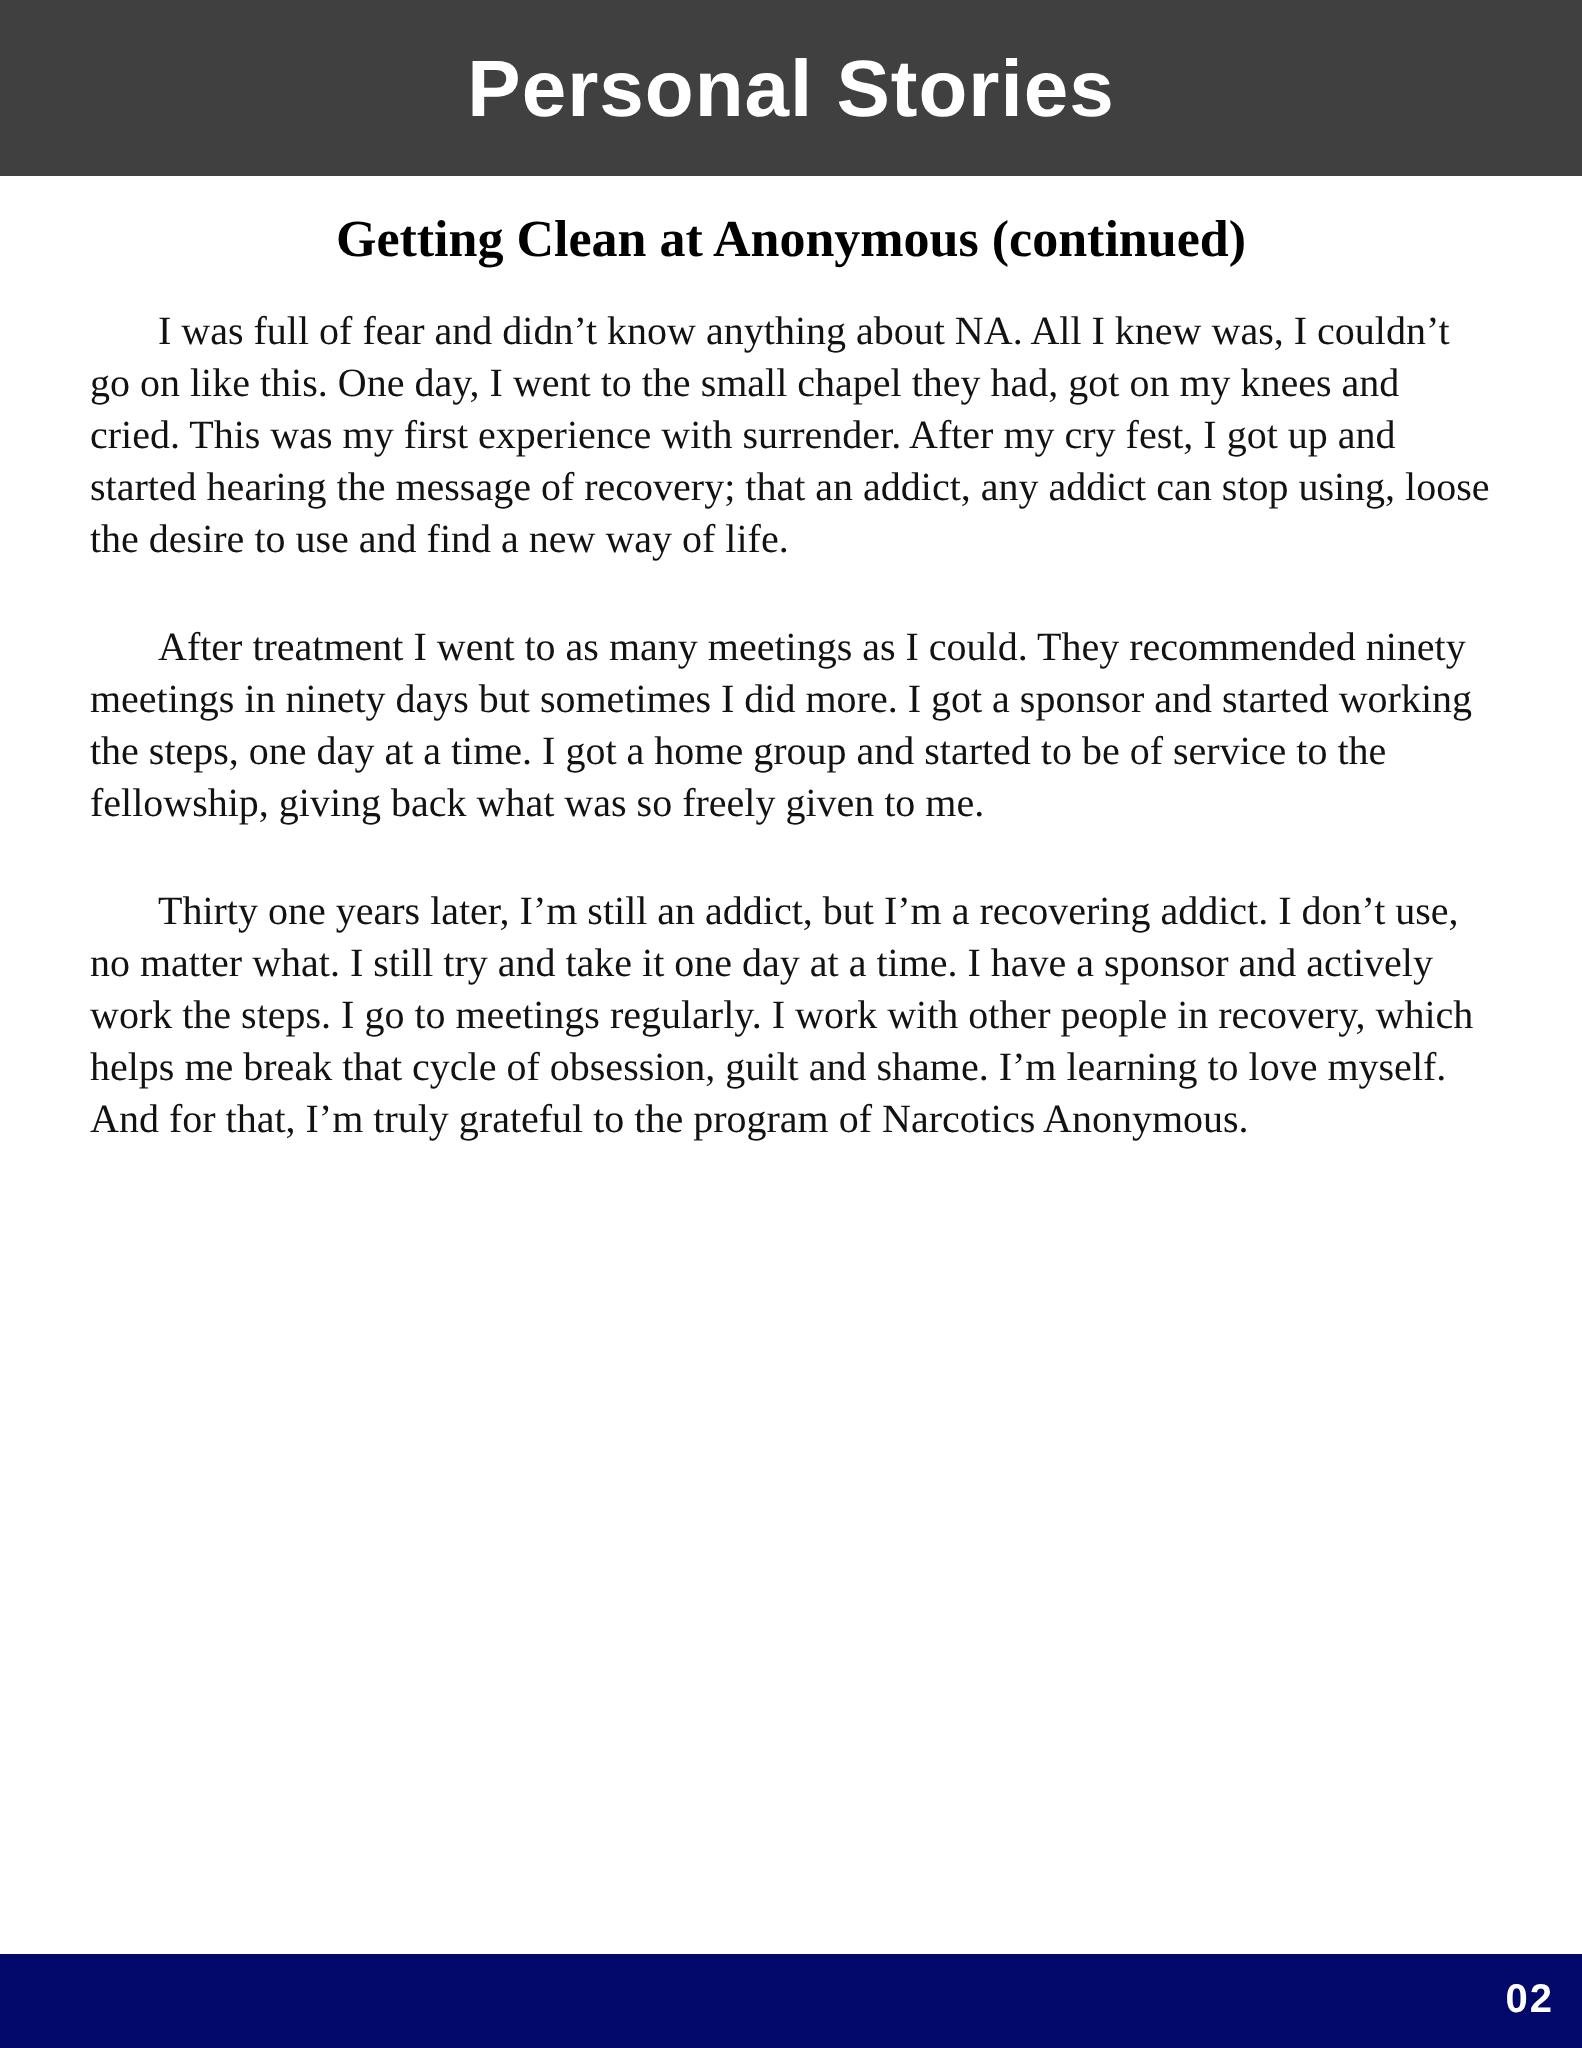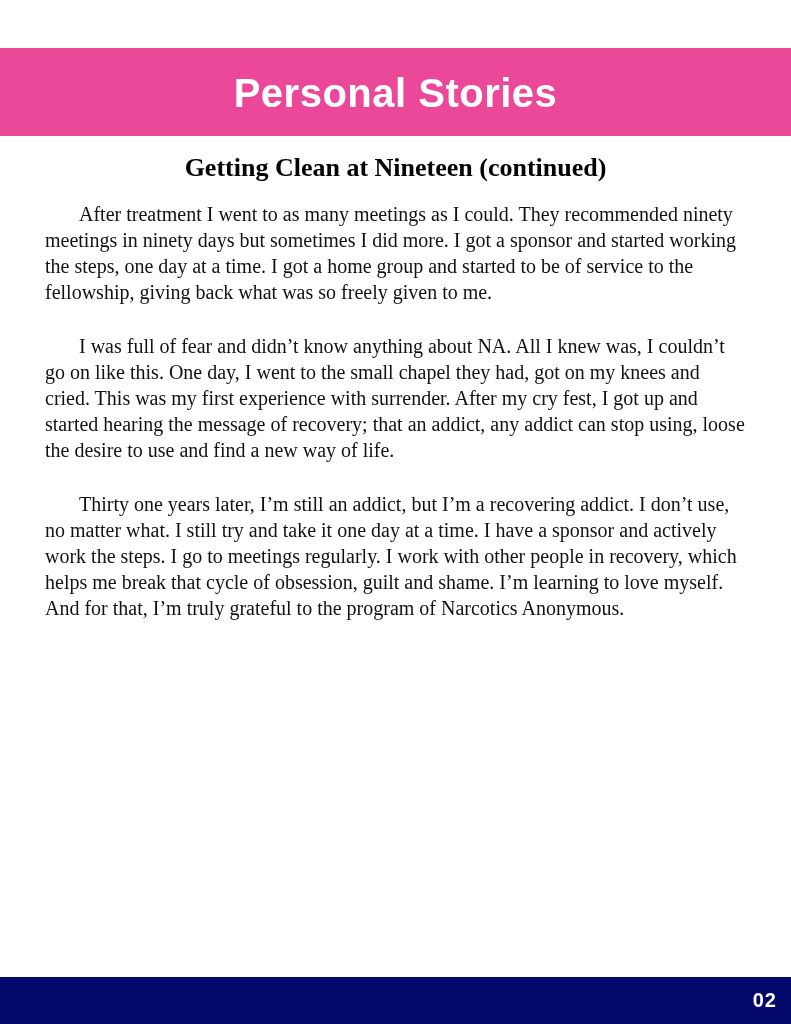--- a/index.html
+++ b/index.html
@@ -8,25 +8,24 @@
     position: relative;
     width: 791px;
     height: 1024px;
     background: #ffffff;
     overflow: hidden;
     font-family: "Liberation Serif", serif;
   }
   .banner {
     width: 100%;
     height: 88px;
-    background: #ec4899;
+    background: #404040;
     display: flex;
     align-items: center;
     justify-content: center;
-    margin-top: 48px;
   }
   .banner h1 {
     color: #ffffff;
     font-family: "Liberation Sans", sans-serif;
     font-weight: bold;
     font-size: 40px;
     letter-spacing: 0.5px;
     margin-top: 2px;
   }
   .content {
@@ -76,25 +75,25 @@
 </head>
 <body>
 
 <div class="page">
 
   <div class="banner">
     <h1>Personal Stories</h1>
   </div>
 
   <div class="content">
-    <h2 class="story-title">Getting Clean at Nineteen (continued)</h2>
+    <h2 class="story-title">Getting Clean at Anonymous (continued)</h2>
 
     <div class="story-body">
+      <p>I was full of fear and didn’t know anything about NA. All I knew was, I couldn’t go on like this. One day, I went to the small chapel they had, got on my knees and cried. This was my first experience with surrender. After my cry fest, I got up and started hearing the message of recovery; that an addict, any addict can stop using, loose the desire to use and find a new way of life.</p>
       <p>After treatment I went to as many meetings as I could. They recommended ninety meetings in ninety days but sometimes I did more. I got a sponsor and started working the steps, one day at a time. I got a home group and started to be of service to the fellowship, giving back what was so freely given to me.</p>
-      <p>I was full of fear and didn’t know anything about NA. All I knew was, I couldn’t go on like this. One day, I went to the small chapel they had, got on my knees and cried. This was my first experience with surrender. After my cry fest, I got up and started hearing the message of recovery; that an addict, any addict can stop using, loose the desire to use and find a new way of life.</p>
       <p>Thirty one years later, I’m still an addict, but I’m a recovering addict. I don’t use, no matter what. I still try and take it one day at a time. I have a sponsor and actively work the steps. I go to meetings regularly. I work with other people in recovery, which helps me break that cycle of obsession, guilt and shame. I’m learning to love myself. And for that, I’m truly grateful to the program of Narcotics Anonymous.</p>
     </div>
 
   </div>
 
   <div class="footer">
     <span class="page-number">02</span>
   </div>
 
 </div>

